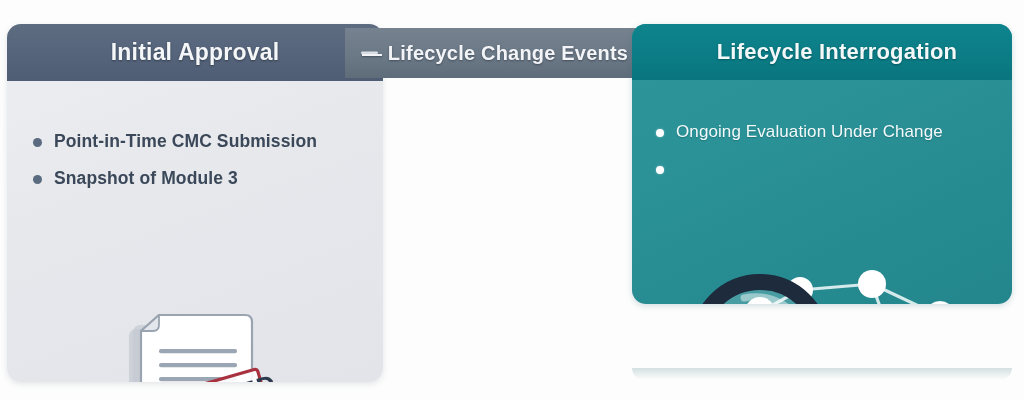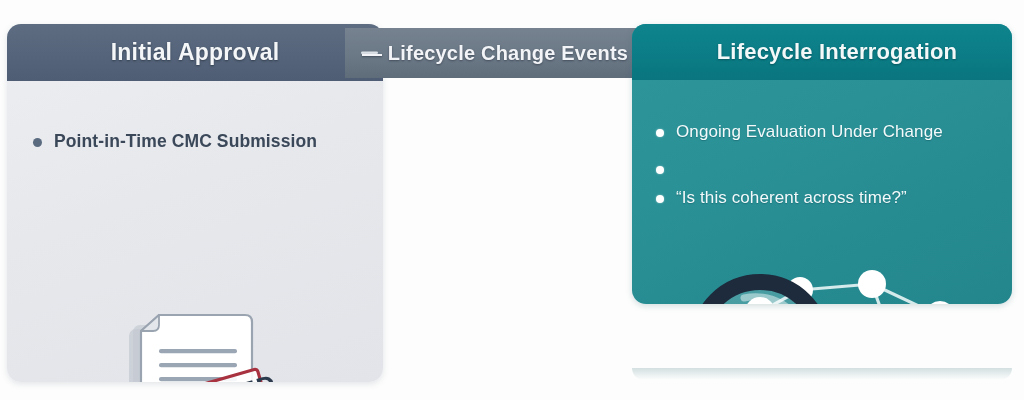--- a/index.html
+++ b/index.html
@@ -103,20 +103,24 @@
       <span class="hdr-title">Initial Approval</span>
     </div>
 
     <div class="body">
 
       <div class="bullets-left">
         <div class="b-row">
           <span class="b-dot"></span>
           <span class="b-txt">Point-in-Time CMC Submission</span>
         </div>
+        <div class="b-row">
+          <span class="b-dot"></span>
+          <span class="b-txt">Snapshot of Module 3</span>
+        </div>
       </div>
 
       <div class="doc-wrap">
         <svg width="160" height="132" viewBox="0 0 160 132">
 
           <rect x="10" y="16" width="108" height="112" rx="7" fill="#b9bfc8" opacity=".55"></rect>
           <rect x="14" y="12" width="112" height="114" rx="7" fill="#c5cbd3" opacity=".7"></rect>
 
           <path d="M22 18 L40 2 L126 2 Q133 2 133 9 L133 118 Q133 125 126 125 L29 125 Q22 125 22 118 Z" fill="#ffffff" stroke="#9aa4b0" stroke-width="2.2" stroke-linejoin="round"></path>
           <path d="M22 18 L40 2 L40 12 Q40 18 34 18 Z" fill="#e3e7ec" stroke="#9aa4b0" stroke-width="1.8" stroke-linejoin="round"></path>
@@ -163,24 +167,20 @@
 
     <div class="body">
 
       <div class="bullets-right">
         <div class="b-row">
           <span class="b-dot-w"></span>
           <span class="b-txt-w">Ongoing Evaluation Under Change</span>
         </div>
         <div class="b-row">
           <span class="b-dot-w"></span>
-        </div>
-        <div class="b-row">
-          <span class="b-dot-w"></span>
-          <span class="b-txt-w">“Is this coherent across time?”</span>
         </div>
       </div>
 
       <div class="net-wrap">
         <svg width="372" height="172" viewBox="0 0 372 172">
           <g stroke="#e3f2f3" stroke-width="3.2" fill="none" opacity=".92">
             <path d="M44 70 L120 50"></path>
             <path d="M44 70 L70 122"></path>
             <path d="M70 122 L120 50"></path>
             <path d="M120 50 L160 28"></path>

